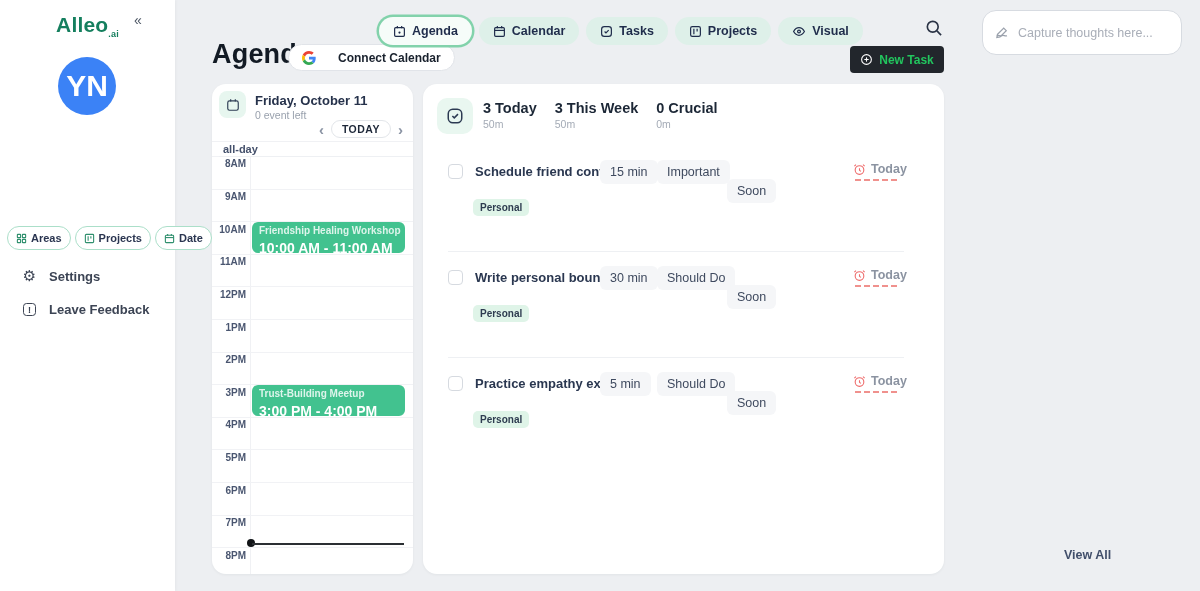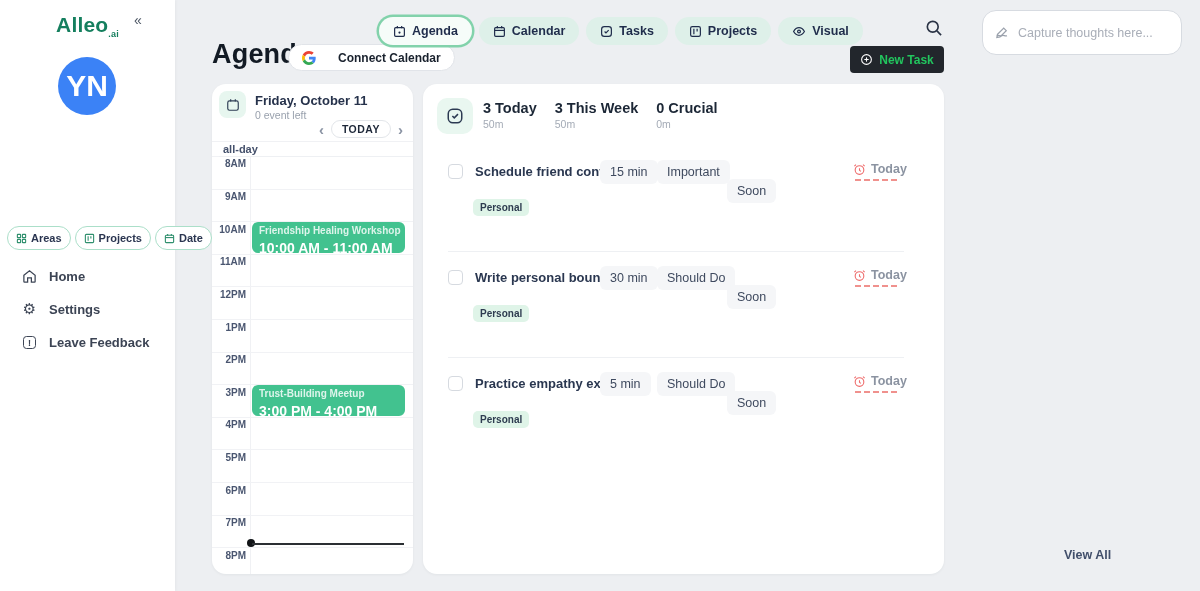--- a/index.html
+++ b/index.html
@@ -114,28 +114,20 @@
             <line x1="16" y1="2" x2="16" y2="6"></line>
             <line x1="3" y1="10" x2="21" y2="10"></line>
           </svg>
         <span>Date</span>
       </div>
     </div>
 
     <div class="nav">
       <div class="nav-item">
         <span class="nav-ico">
-          <svg width="15" height="15" viewBox="0 0 24 24" fill="none" stroke="#3d4555" stroke-width="2">
-              <path d="M3 10l9-7 9 7v10a1 1 0 0 1-1 1h-5v-7h-6v7H4a1 1 0 0 1-1-1z"></path>
-            </svg>
-        </span>
-        <span>Home</span>
-      </div>
-      <div class="nav-item">
-        <span class="nav-ico">
             <span class="gear-glyph">⚙</span>
           </span>
         <span>Settings</span>
       </div>
       <div class="nav-item">
         <span class="nav-ico">
             <span class="fb-ico">!</span>
           </span>
         <span>Leave Feedback</span>
       </div>

